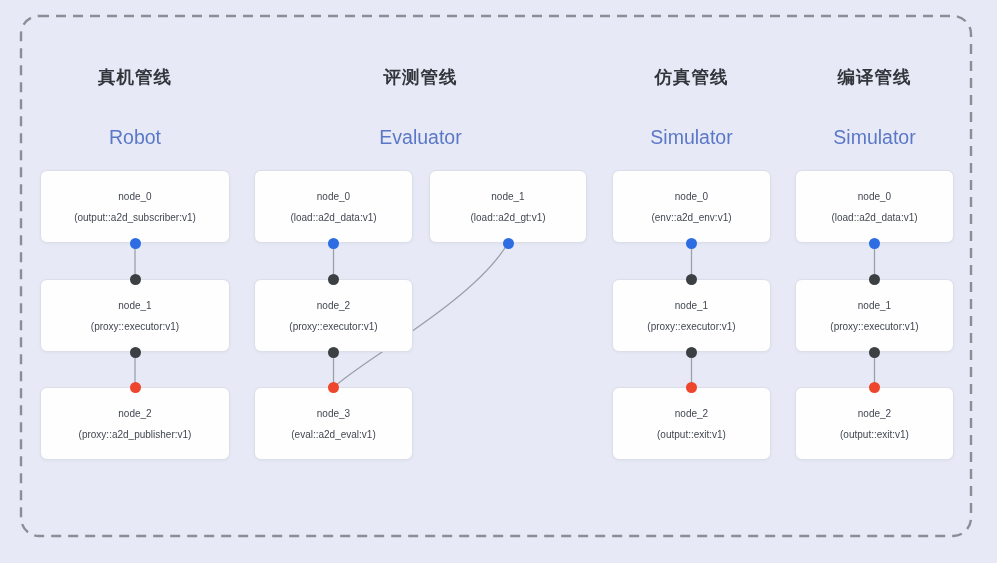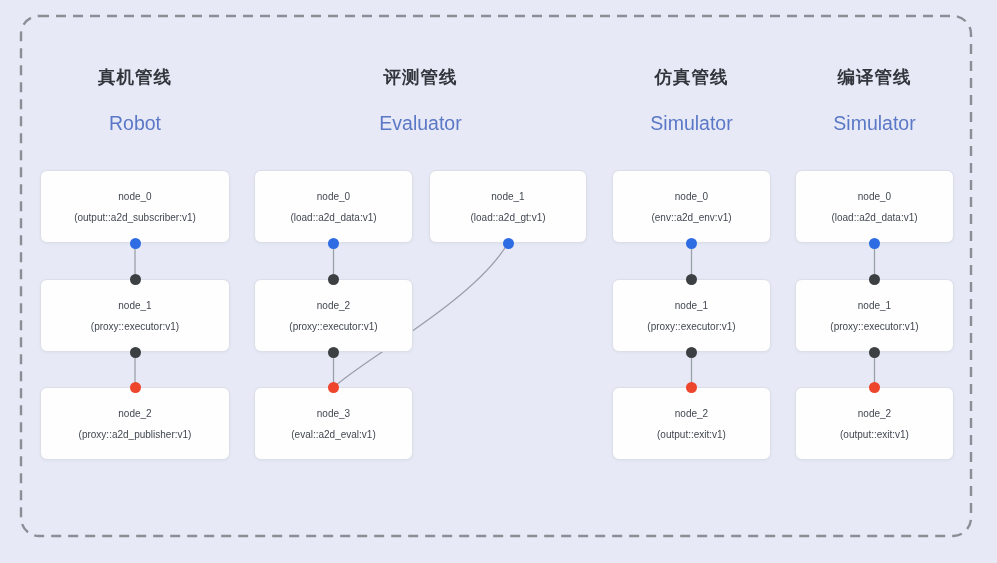--- a/index.html
+++ b/index.html
@@ -8,21 +8,21 @@
     background:var(--background,#e7eaf6);
     font-family:"Liberation Sans","DejaVu Sans",sans-serif;
     overflow:hidden;
   }
   .canvas{position:relative;width:997px;height:563px;}
   .wires{position:absolute;left:0;top:0;z-index:1;}
   .boundary{fill:none;stroke:var(--dashed-border,#8b8e95);stroke-width:2.4;stroke-dasharray:10 7;}
   .wire{fill:none;stroke:var(--connector-line,#9aa0a8);stroke-width:1.3;}
   .header{position:absolute;top:64px;text-align:center;z-index:2;}
   .ph-title{font-size:17.5px;font-weight:700;color:var(--title-text,#32363c);letter-spacing:1px;line-height:26px;}
-  .ph-subtitle{margin-top:19px;font-size:19.5px;color:var(--subtitle-text,#5b78c7);line-height:28px;}
+  .ph-subtitle{margin-top:33px;font-size:19.5px;color:var(--subtitle-text,#5b78c7);line-height:28px;}
   .node{
     position:absolute;height:73px;box-sizing:border-box;z-index:2;
     background:var(--node-background,#fefeff);
     border:1px solid var(--node-border,#dcdfe7);
     border-radius:7px;
     box-shadow:0 1px 3px rgba(60,70,110,0.06);
     display:flex;flex-direction:column;align-items:center;justify-content:center;
   }
   .node-name,.node-type{font-size:10px;line-height:21px;color:var(--node-text,#424750);white-space:nowrap;}
   .col-robot{left:40px;width:190px;}

